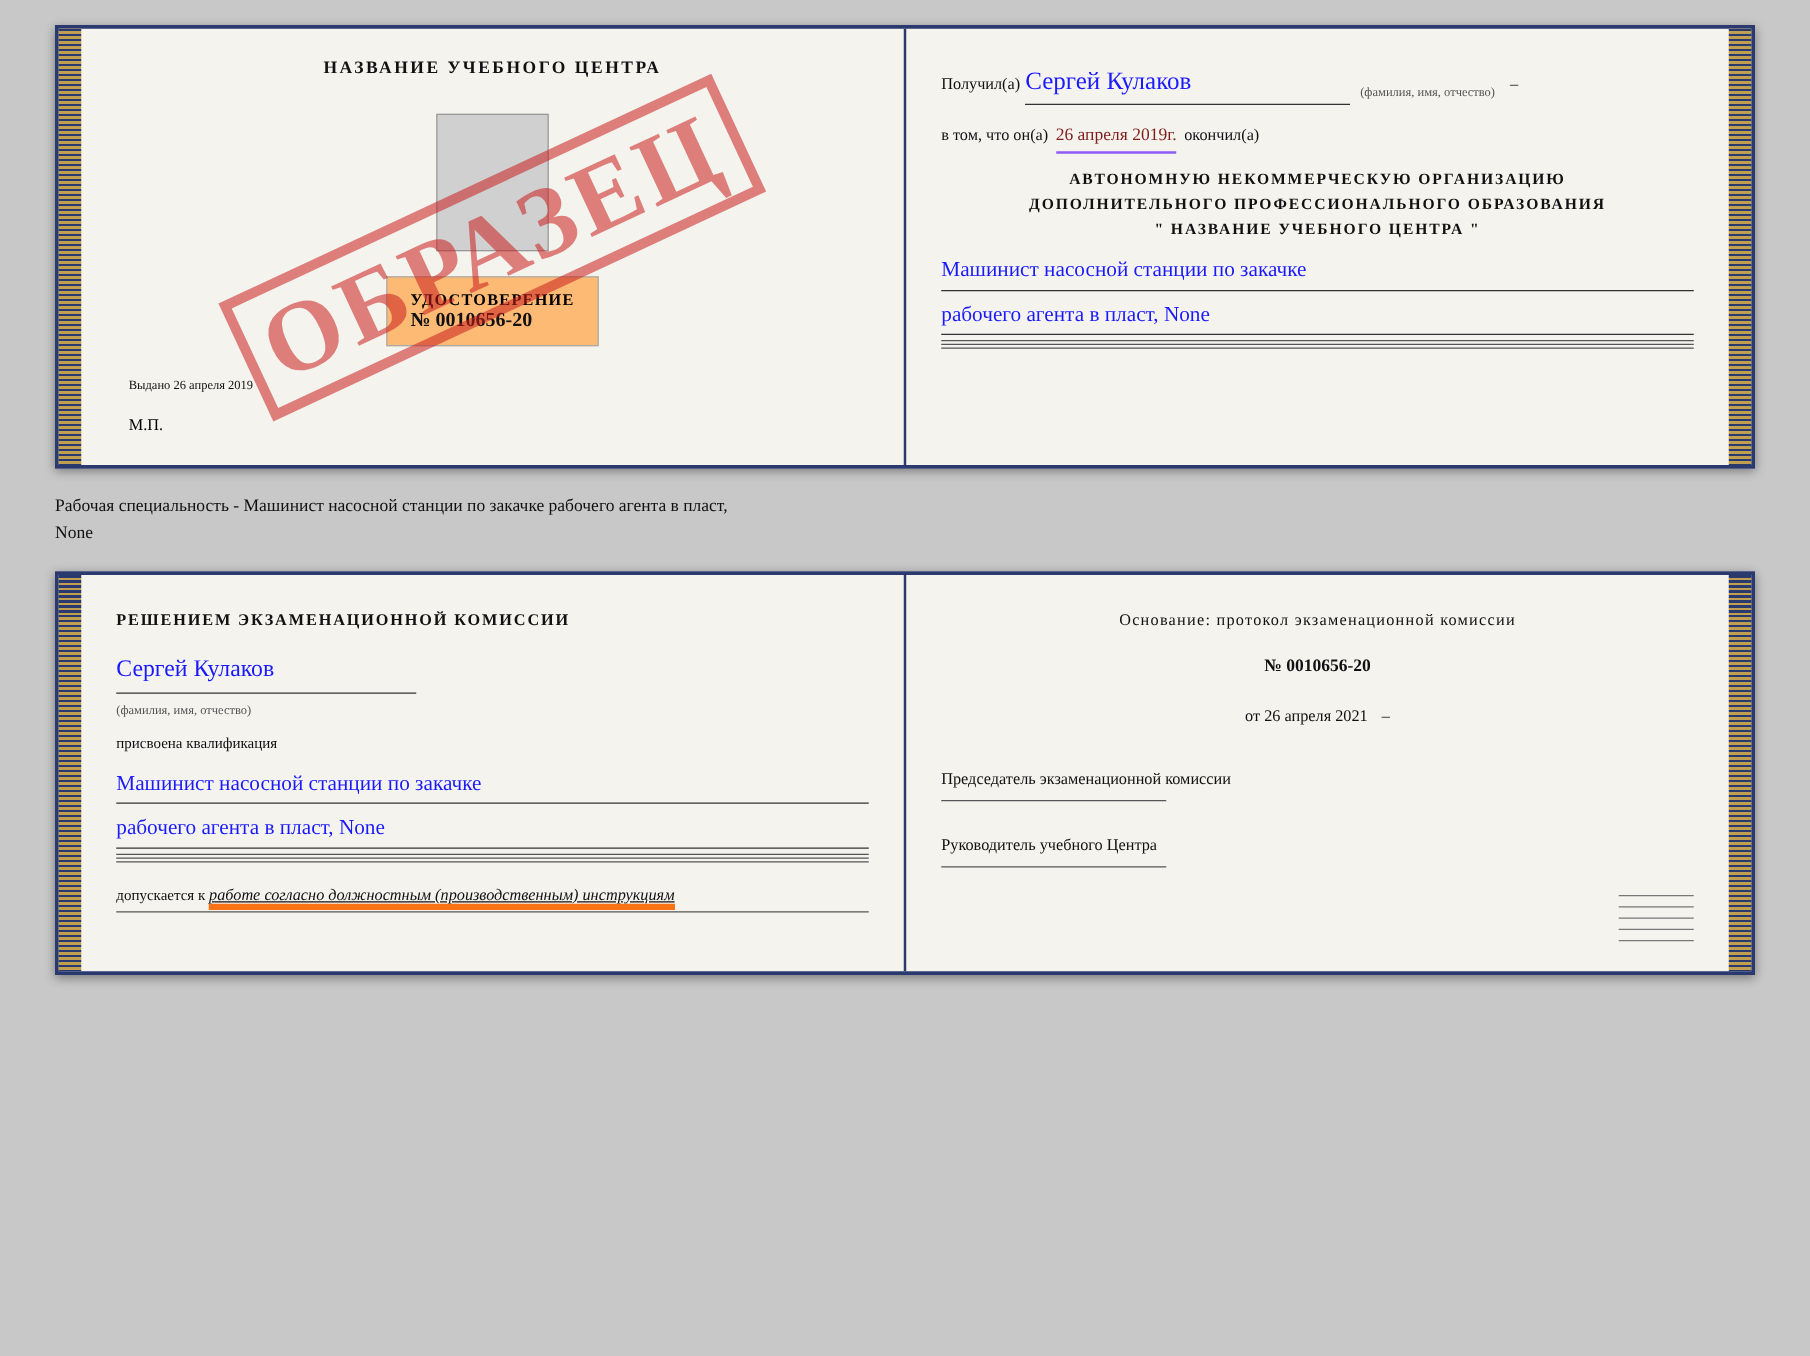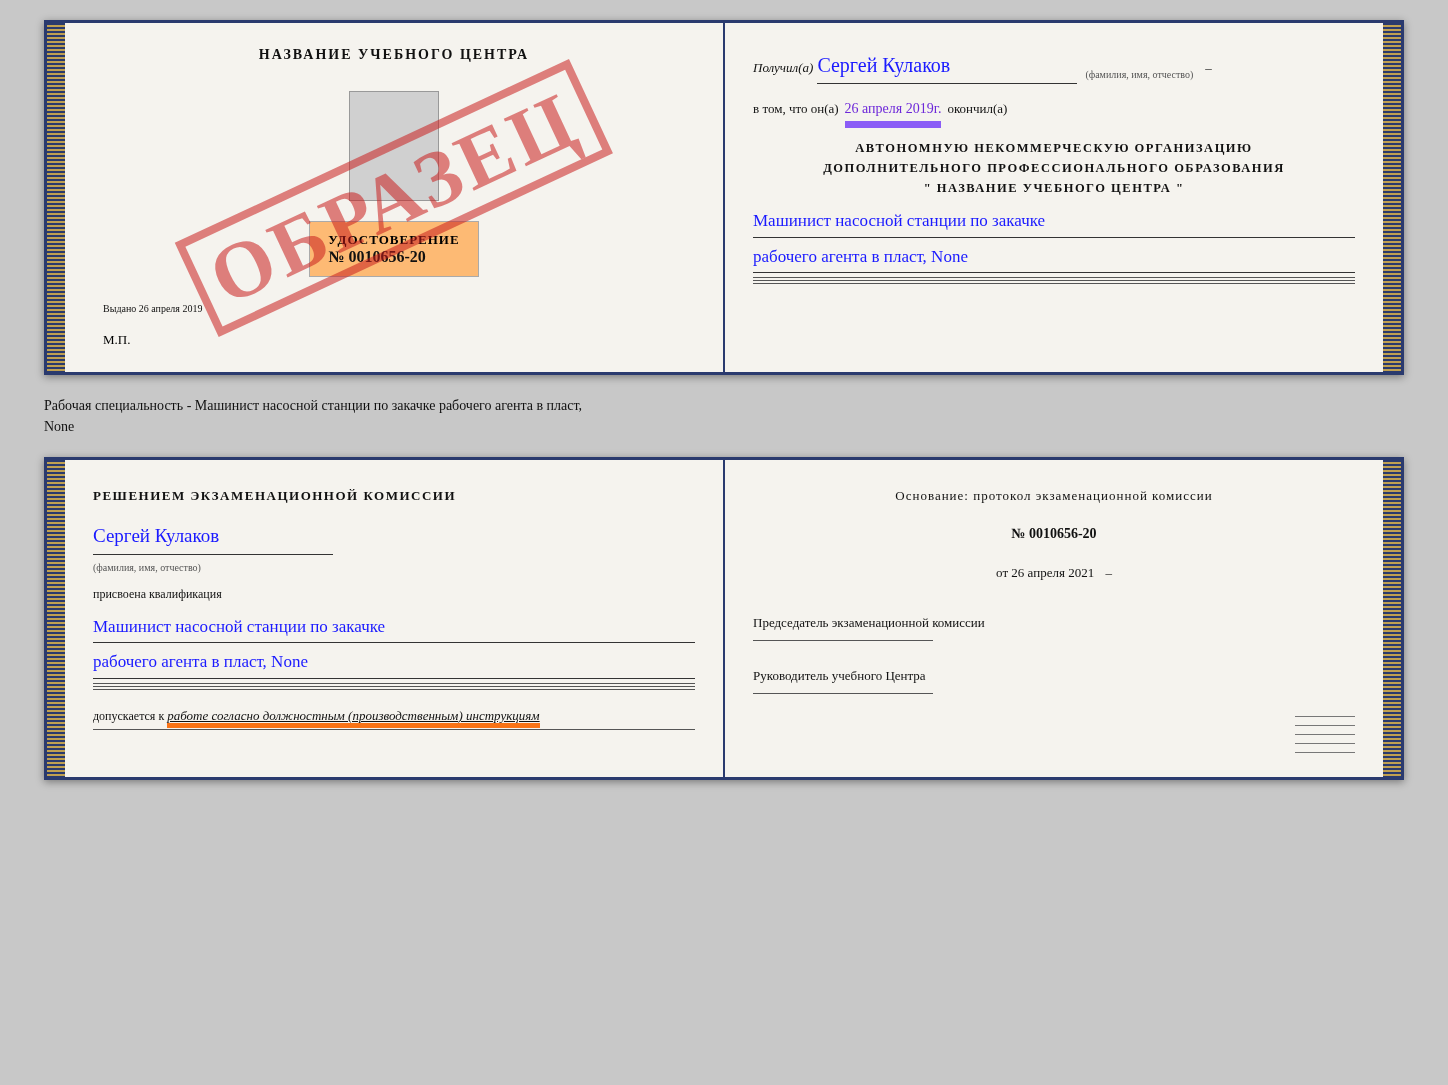--- a/index.html
+++ b/index.html
@@ -117,21 +117,21 @@
     }
 
     .poluchil-line {
       display: flex;
       align-items: baseline;
       gap: 4px;
       margin-bottom: 12px;
       flex-wrap: wrap;
     }
 
-    .poluchil-label { font-size: 13px; font-style: italic; }
+    .poluchil-label { font-size: 13px; }
 
     .handwritten-name {
       font-family: 'Segoe Script', 'Comic Sans MS', cursive;
       font-size: 20px;
       color: #1a1aff;
       border-bottom: 1px solid #333;
       min-width: 260px;
     }
 
     .fio-hint {
@@ -145,22 +145,22 @@
       font-size: 13px;
       margin-bottom: 10px;
       display: flex;
       align-items: baseline;
       gap: 6px;
     }
 
     .handwritten-date {
       font-family: 'Segoe Script', 'Comic Sans MS', cursive;
       font-size: 14px;
-      color: #6d28d9;
-      border-bottom: 7px solid #8b5cf6;
+      color: #7f1d1d;
+      border-bottom: 2px solid #8b5cf6;
     }
 
     .okончил { font-size: 13px; }
 
     .org-block {
       text-align: center;
       font-size: 12.5px;
       font-weight: bold;
       letter-spacing: 1.5px;
       text-transform: uppercase;

